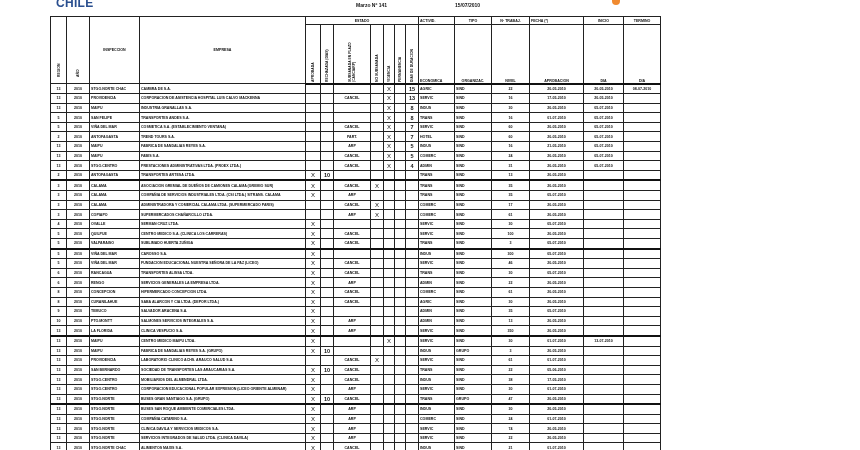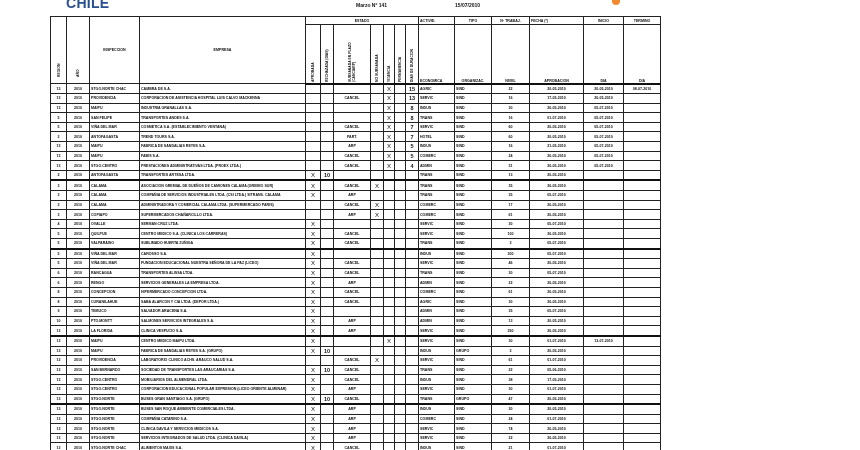--- a/index.html
+++ b/index.html
@@ -1,17 +1,17 @@
 <!DOCTYPE html>
 <html><head>
 <meta charset="utf-8">
 <style>
   html,body{margin:0;padding:0;background:#fff;}
   body{width:860px;height:450px;overflow:hidden;position:relative;font-family:"Liberation Sans",sans-serif;color:#111;}
-  .logo{position:absolute;left:56px;top:0;width:32px;height:7px;font-family:"Liberation Sans",sans-serif;font-weight:bold;font-size:14px;line-height:7px;color:#2a4f8f;letter-spacing:0.3px;margin-left:10px;}
+  .logo{position:absolute;left:56px;top:0;width:32px;height:7px;font-family:"Liberation Sans",sans-serif;font-weight:bold;font-size:12px;line-height:7px;color:#2a4f8f;letter-spacing:0.3px;}
   .title{position:absolute;left:356px;top:2px;font-size:5px;font-weight:bold;}
   .date{position:absolute;left:455px;top:2px;font-size:5px;font-weight:bold;}
   .corner-icon{position:absolute;left:612px;top:0;width:8px;height:5px;background:#f08a30;border-radius:0 0 4px 4px;}
   table{position:absolute;left:50px;top:16px;border-collapse:collapse;table-layout:fixed;font-size:3.6px;}
   td,th{border:1px solid #222;padding:0 1px;overflow:hidden;white-space:nowrap;font-weight:bold;}
   th{font-size:3.6px;vertical-align:bottom;text-align:center;}
   .hdr-top th{height:7px;vertical-align:middle;}
   .vert{writing-mode:vertical-rl;transform:rotate(180deg);text-align:left;height:54px;display:inline-block;font-size:3.4px;line-height:4px;}
   tbody td{height:8.6px;line-height:8px;}
   tbody tr.thick td{border-top:2px solid #111;}

